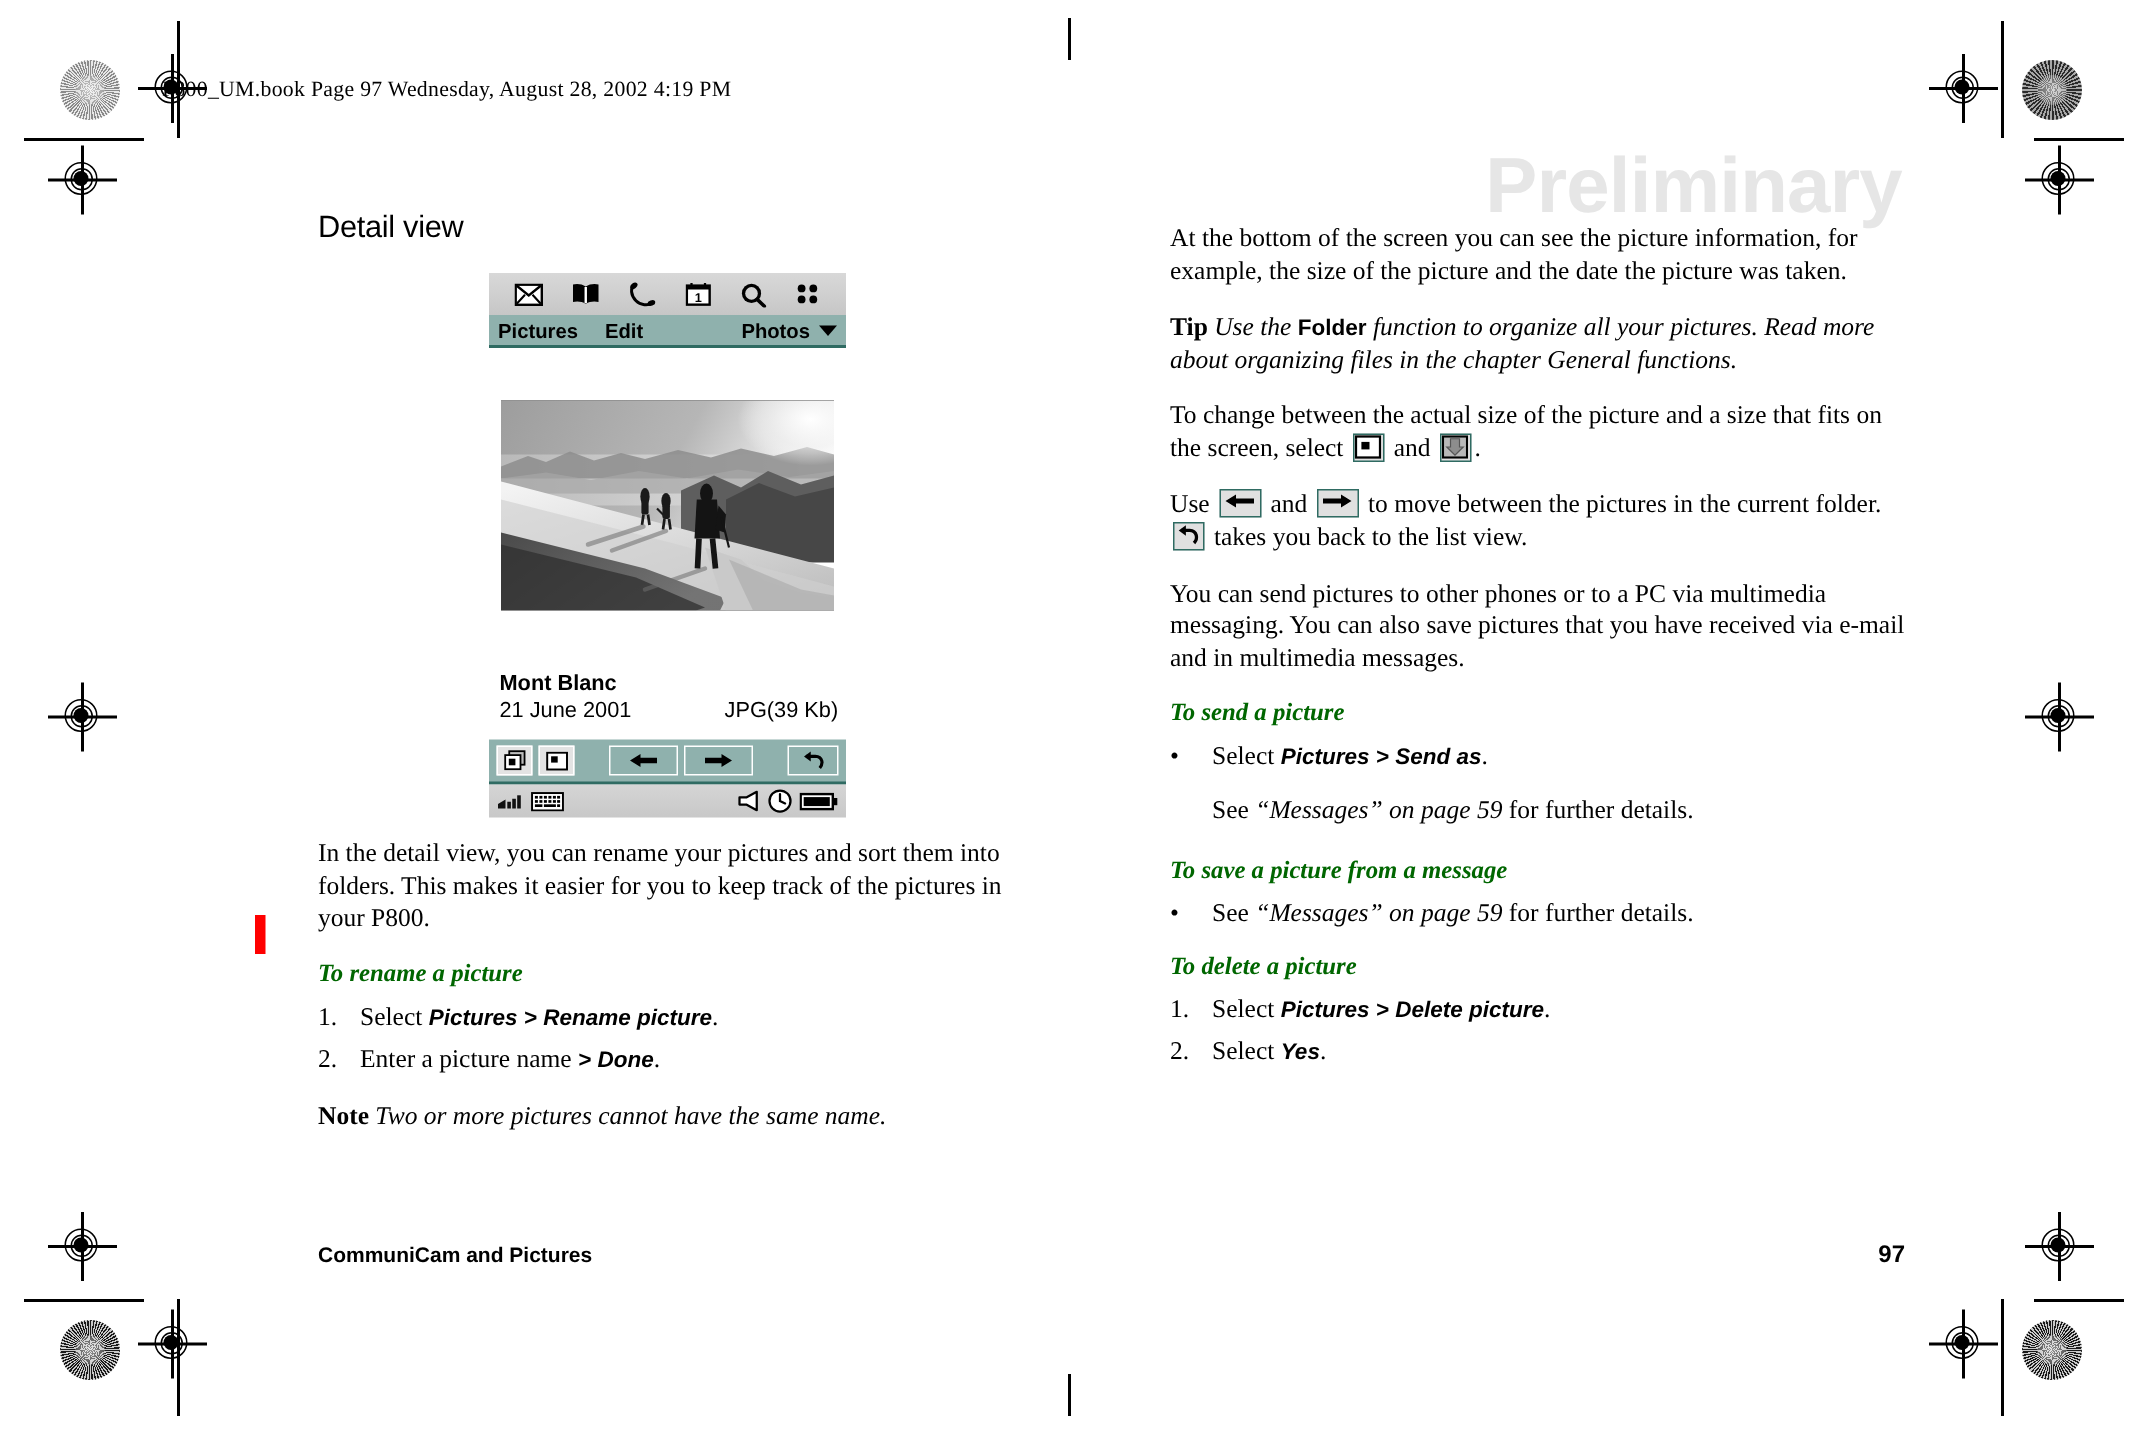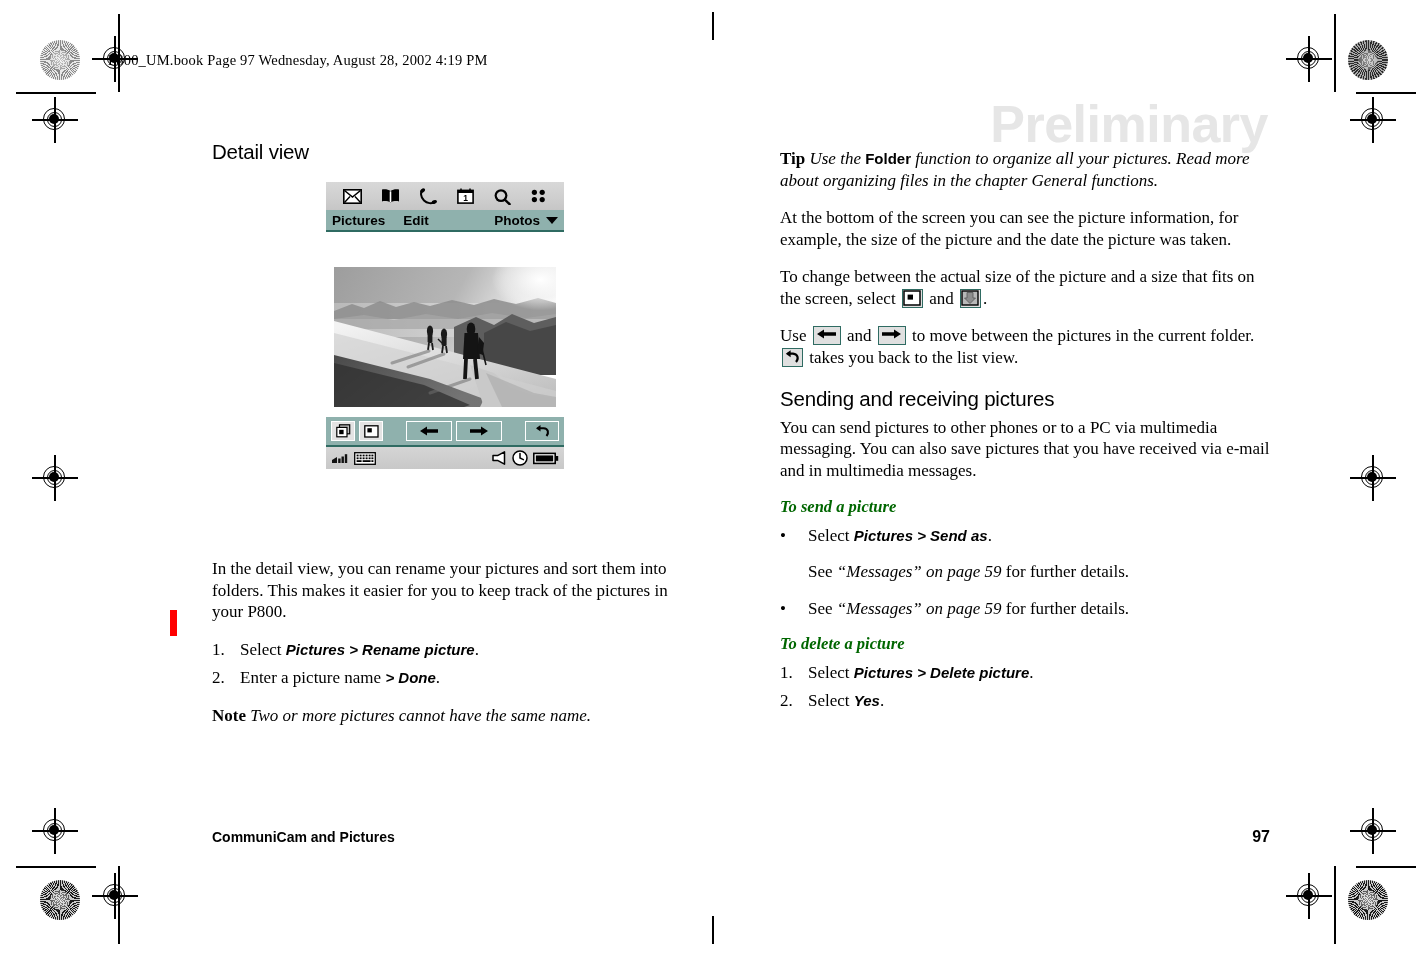--- a/index.html
+++ b/index.html
@@ -564,20 +564,27 @@
         <path d="M130.5 66 L144 66 L146 92 L129 92 Z"></path>
         <path d="M145 70 L150 76 L149 88 L143 86 Z"></path>
         <path d="M132 92 L131 112 M141 92 L143 112" stroke="#141414" stroke-width="3.8"></path>
         <path d="M147 78 L152 98" stroke="#141414" stroke-width="1.5"></path>
       </g>
       <path d="M95 84 L58 96 M110 87 L74 100 M136 112 L96 126" stroke="#6e6e6e" stroke-width="3" opacity="0.55" stroke-linecap="round"></path>
       <rect x="0" y="0" width="222" height="140" fill="none" stroke="#000" stroke-width="0"></rect>
     </svg>
   </div>
 
+  <div class="phone-info">
+    <div class="pname">Mont Blanc</div>
+    <div class="prow">
+      <span class="pdate">21 June 2001</span>
+      <span>JPG(39 Kb)</span>
+    </div>
+  </div>
 
   <div class="phone-btnbar">
     <span class="pbtn">
       <svg width="15" height="14" viewBox="0 0 15 14">
           <rect x="3.5" y="0.8" width="10.2" height="9" fill="#bdbdbd" stroke="#000" stroke-width="1.2"></rect>
           <rect x="0.8" y="3.4" width="10.2" height="9.4" fill="#ffffff" stroke="#000" stroke-width="1.2"></rect>
           <rect x="3.2" y="5.8" width="4.4" height="4.4" fill="#000"></rect>
         </svg>
     </span>
     <span class="pbtn">
@@ -658,43 +665,44 @@
           <rect x="2.8" y="3.4" width="17.4" height="6" fill="#000"></rect>
           <rect x="22.4" y="4" width="2.8" height="4.8" fill="#000"></rect>
         </svg>
     </span>
   </div>
 </div>
 
 <div style="position:absolute; left:212px; top:558px; width:480px;">
   <p class="body">In the detail view, you can rename your pictures and sort them into folders. This makes it easier for you to keep track of the pictures in your P800.</p>
 
+  <h3 class="proc">To rename a picture</h3>
   <ol class="steps">
     <li>
       <span class="num">1.</span>
       <span>Select </span><span class="uicmd">Pictures &gt; Rename picture</span><span>.</span>
     </li>
     <li>
       <span class="num">2.</span>
       <span>Enter a picture name </span><span class="uicmd">&gt; Done</span><span>.</span>
     </li>
   </ol>
 
   <p class="body" style="margin-top:16px;">
     <span class="bld">Note</span><span>&nbsp;</span><span class="ital">Two or more pictures cannot have the same name.</span>
   </p>
 </div>
 
 <div class="col col-right" style="top:148px;">
 
+  <p class="body">At the bottom of the screen you can see the picture information, for example, the size of the picture and the date the picture was taken.</p>
+
   <p class="body">
     <span class="bld">Tip</span><span class="ital"> Use the </span><span class="uicmd-n">Folder</span><span class="ital"> function to organize all your pictures. Read more about organizing files in the chapter General functions.</span>
   </p>
-
-  <p class="body">At the bottom of the screen you can see the picture information, for example, the size of the picture and the date the picture was taken.</p>
 
   <p class="body">
     <span>To change between the actual size of the picture and a size that fits on the screen, select </span><span class="keyicon"><svg width="18" height="16" viewBox="0 0 18 16">
           <rect x="1" y="1" width="16" height="14" fill="#ffffff" stroke="#000" stroke-width="1.5"></rect>
           <rect x="4.6" y="4.6" width="5.4" height="5" fill="#000"></rect>
         </svg></span><span> and </span><span class="keyicon"><svg width="18" height="16" viewBox="0 0 18 16">
           <rect x="1" y="1" width="16" height="14" fill="#b8b8b8" stroke="#000" stroke-width="1.4"></rect>
           <path d="M6 2.5 L12 2.5 L12 8 L14.5 8 L9 13.5 L3.5 8 L6 8 Z" fill="#8d8d8d" stroke="#555" stroke-width="0.8"></path>
         </svg></span><span>.</span>
   </p>
@@ -703,34 +711,34 @@
     <span>Use </span><span class="keyicon" style="width:28px"><svg width="25" height="14" viewBox="0 0 25 14">
           <path d="M3 7 L10 2.6 L10 5.3 L22 5.3 L22 8.7 L10 8.7 L10 11.4 Z" fill="#000"></path>
         </svg></span><span> and </span><span class="keyicon" style="width:28px"><svg width="25" height="14" viewBox="0 0 25 14">
           <path d="M22 7 L15 2.6 L15 5.3 L3 5.3 L3 8.7 L15 8.7 L15 11.4 Z" fill="#000"></path>
         </svg></span><span> to move between the pictures in the current folder. </span><span class="keyicon"><svg width="18" height="15" viewBox="0 0 18 15">
           <path d="M13 13 C15.8 10 15.2 5 10 4.6 L4.6 4.6" fill="none" stroke="#000" stroke-width="2.2"></path>
           <path d="M7.6 1.2 L2.8 4.7 L7.6 8.2 Z" fill="#000"></path>
         </svg></span><span> takes you back to the list view.</span>
   </p>
 
-  <h1 class="section rt" style="margin-top:18px;">Sending and receiving pictures</h1>
   <p class="body">You can send pictures to other phones or to a PC via multimedia messaging. You can also save pictures that you have received via e-mail and in multimedia messages.</p>
 
   <h3 class="proc">To send a picture</h3>
   <ul class="steps">
     <li>
       <span class="num">•</span>
       <span>Select </span><span class="uicmd">Pictures &gt; Send as</span><span>.</span>
     </li>
   </ul>
   <p class="subnote">
     <span>See </span><span class="ital">“Messages” on page 59</span><span> for further details.</span>
   </p>
 
+  <h3 class="proc" style="margin-top:18px;">To save a picture from a message</h3>
   <ul class="steps">
     <li>
       <span class="num">•</span>
       <span>See </span><span class="ital">“Messages” on page 59</span><span> for further details.</span>
     </li>
   </ul>
 
   <h3 class="proc" style="">To delete a picture</h3>
   <ol class="steps">
     <li>

